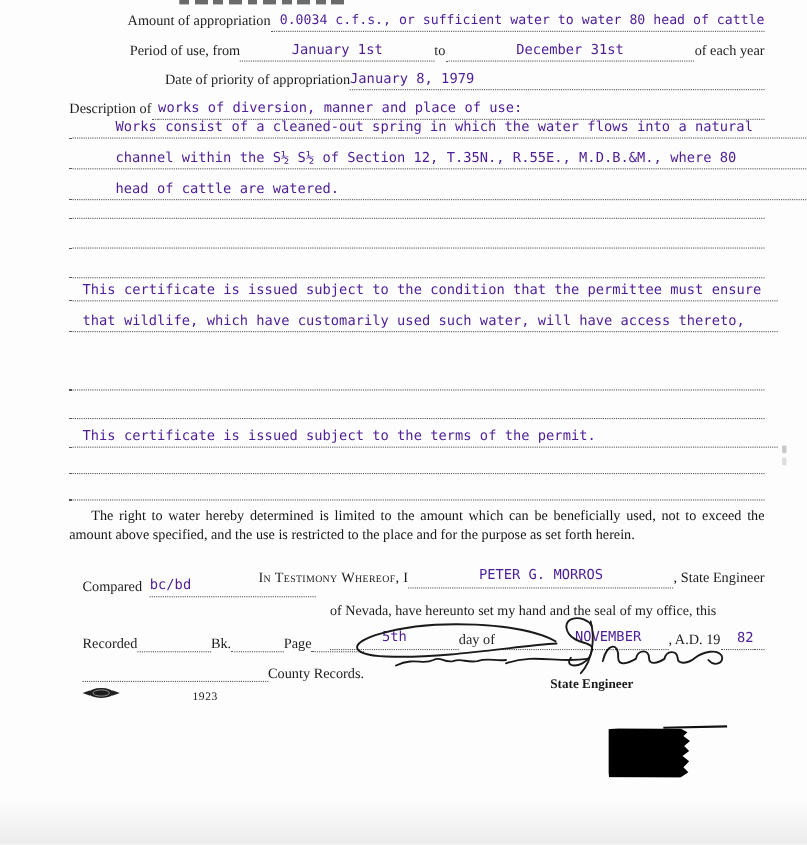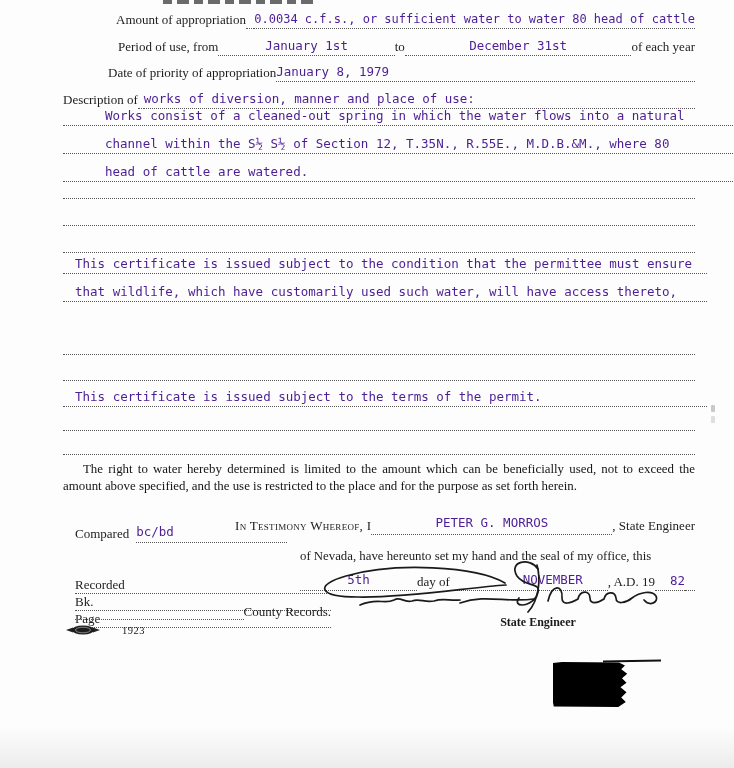--- a/index.html
+++ b/index.html
@@ -52,21 +52,21 @@
 
   <div class="abs row" style="top:37px;">
     <span class="lbl" style="margin-left:55px;">Period of use, from</span>
     <span class="seg" style="flex:1.05;"><span class="mono">January 1st</span></span>
     <span class="lbl">to</span>
     <span class="seg" style="flex:1.35;"><span class="mono">December 31st</span></span>
     <span class="lbl">of each year</span>
   </div>
 
   <div class="abs row" style="top:63px;">
-    <span class="lbl" style="margin-left:45px;">Date of priority of appropriation</span>
+    <span class="lbl" style="margin-left:87px;">Date of priority of appropriation</span>
     <span class="seg" style="text-align:left;"><span class="mono" style="">January 8, 1979</span></span>
   </div>
 
   <div class="abs row" style="top:90px;">
     <span class="lbl">Description of</span>
     <span class="fill" style="max-width:6px;"></span>
     <span class="seg" style="text-align:left;"><span class="mono">works of diversion, manner and place of use:</span></span>
   </div>
 
   <div class="abs typedline" style="top:106px;"><span class="mono">Works consist of a cleaned-out spring in which the water flows into a natural</span></div>
@@ -94,21 +94,21 @@
     <span style="width:172px;"></span>
     <span class="lbl smallcaps">In Testimony Whereof, I</span>
     <span class="seg"><span class="mono" style="position:relative;top:-3px;">PETER G. MORROS</span></span>
     <span class="lbl">, State Engineer</span>
   </div>
 
   <div class="leftcol-row row" style="top:524px;width:212px;gap:7px;">
     <span class="lbl">Compared</span>
     <span class="seg" style="text-align:left;"><span class="mono" style="position:relative;top:-2px;">bc/bd</span></span>
   </div>
-  <div class="leftcol-row row" style="top:577px;width:256px;flex-direction:column;">
+  <div class="leftcol-row row" style="top:577px;width:256px;">
     <span class="lbl">Recorded</span>
     <span class="fill" style="flex:1.4;"></span>
     <span class="lbl">Bk.</span>
     <span class="fill"></span>
     <span class="lbl">Page</span>
     <span class="fill"></span>
   </div>
   <div class="leftcol-row row" style="top:604px;width:256px;">
     <span class="fill" style="flex:1.8;"></span>
     <span class="lbl">County Records.</span>
@@ -136,21 +136,21 @@
         <path d="M 239,9 C 243,24 241,44 230,56"></path>
         <path d="M 250,45 C 254,28 265,28 264,42 C 264,50 273,47 280,43 C 282,34 292,34 292,42 C 292,49 300,47 306,43 C 308,35 317,35 318,42 C 318,49 328,47 334,42 C 342,36 354,34 358,40 C 361,46 352,51 346,44"></path>
       </g>
     </svg>
   </div>
 
   <div class="abs" style="top:612px;left:415px;width:120px;text-align:center;">
     <span class="caption" style="font-weight:bold;font-size:12px;">State Engineer</span>
   </div>
 
-  <div class="abs row" style="top:624px;left:3px;width:140px;align-items:center;">
+  <div class="abs row" style="top:624px;left:12px;width:140px;gap:44px;">
     <svg width="34" height="12" viewBox="0 0 34 12">
       <polygon points="0,6 7,3.5 7,8.5" fill="#222"></polygon>
       <polygon points="34,6 27,3.5 27,8.5" fill="#222"></polygon>
       <ellipse cx="17" cy="6" rx="11" ry="4.6" fill="#1d1d1d"></ellipse>
       <ellipse cx="17" cy="6" rx="7.5" ry="2.8" fill="none" stroke="#9a9a9a" stroke-width="0.8"></ellipse>
     </svg>
     <span style="font-size:10.5px;margin-left:22px;letter-spacing:.5px;">1923</span>
   </div>
 
   <div class="redact" style="left:490px;top:662px;width:75px;height:45px;"></div>

